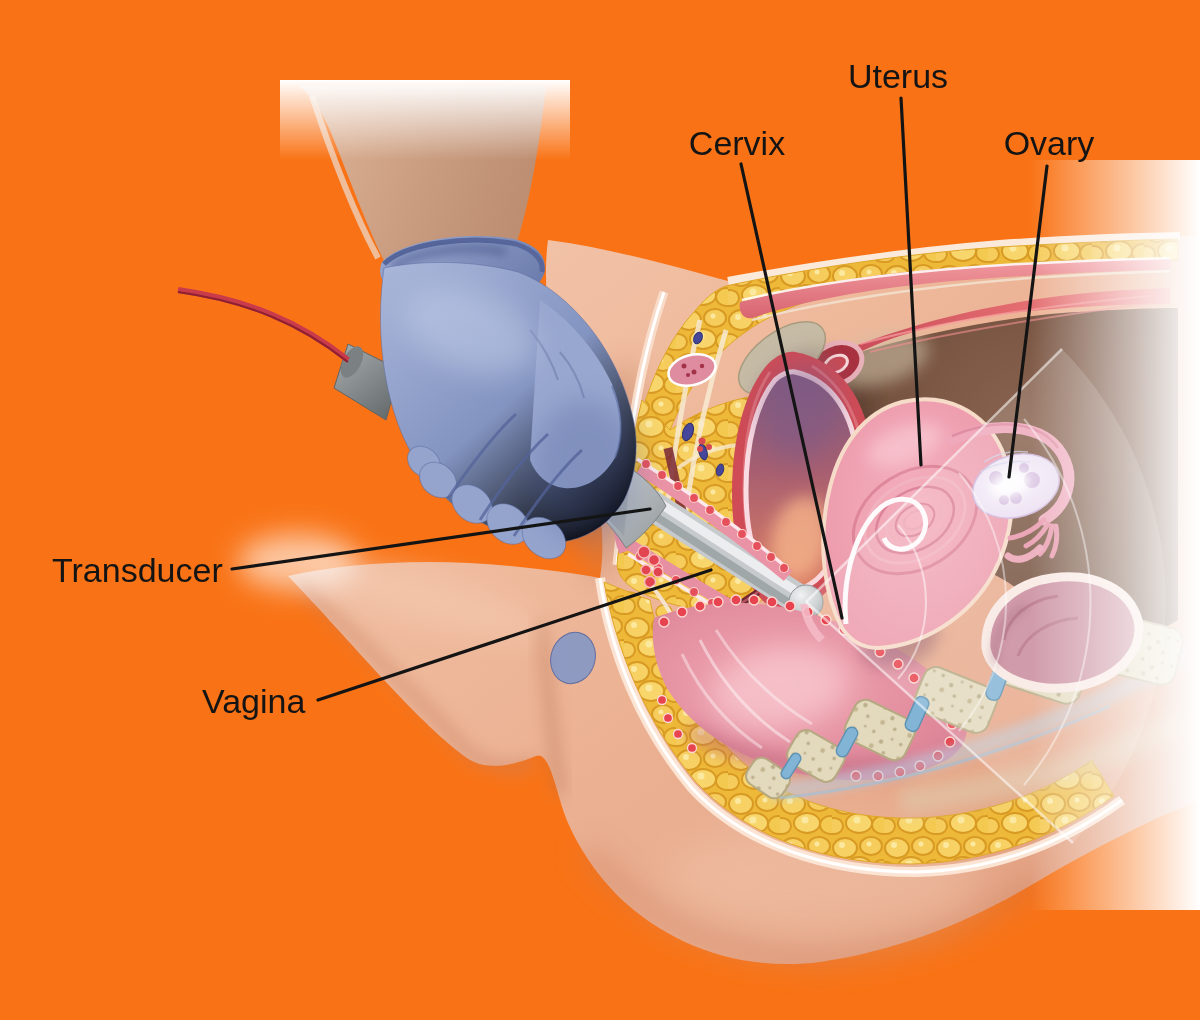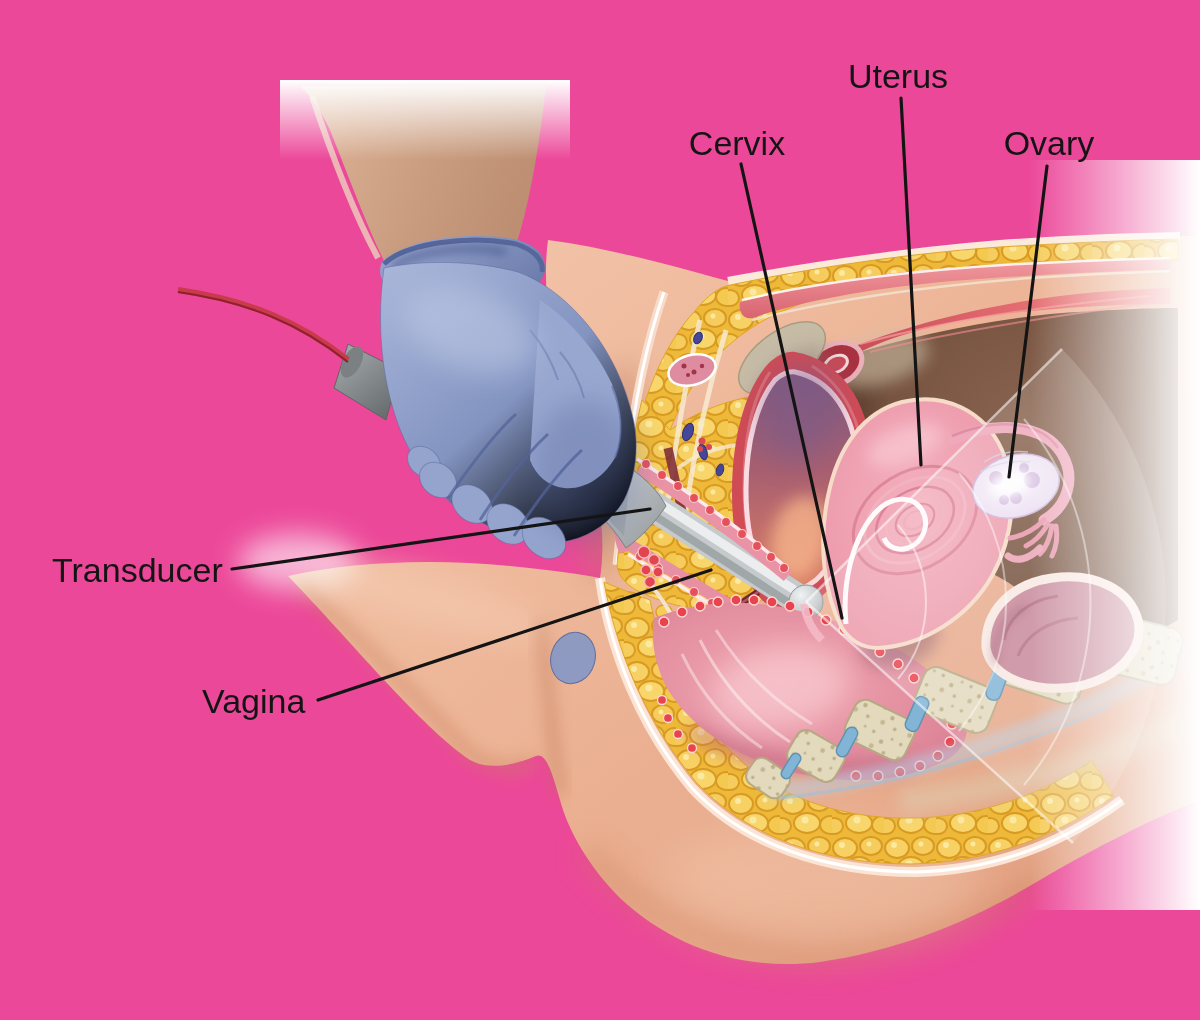--- a/index.html
+++ b/index.html
@@ -1,16 +1,16 @@
 <!DOCTYPE html>
 <html><head>
 <meta charset="utf-8">
 <style>
   html,body{margin:0;padding:0;background:#fff;}
-  .stage{position:relative;width:1200px;height:1020px;background:#ec4899;overflow:hidden;
+  .stage{position:relative;width:1200px;height:1020px;background:#f97316;overflow:hidden;
          font-family:"Liberation Sans","DejaVu Sans",sans-serif;}
   svg{display:block}
   text.lbl{font-family:"Liberation Sans","DejaVu Sans",sans-serif;font-size:34px;fill:#141414;}
 </style>
 </head>
 <body>
 
 <div class="stage">
 <svg viewBox="0 0 1200 1020" width="1200" height="1020">
 <defs>

